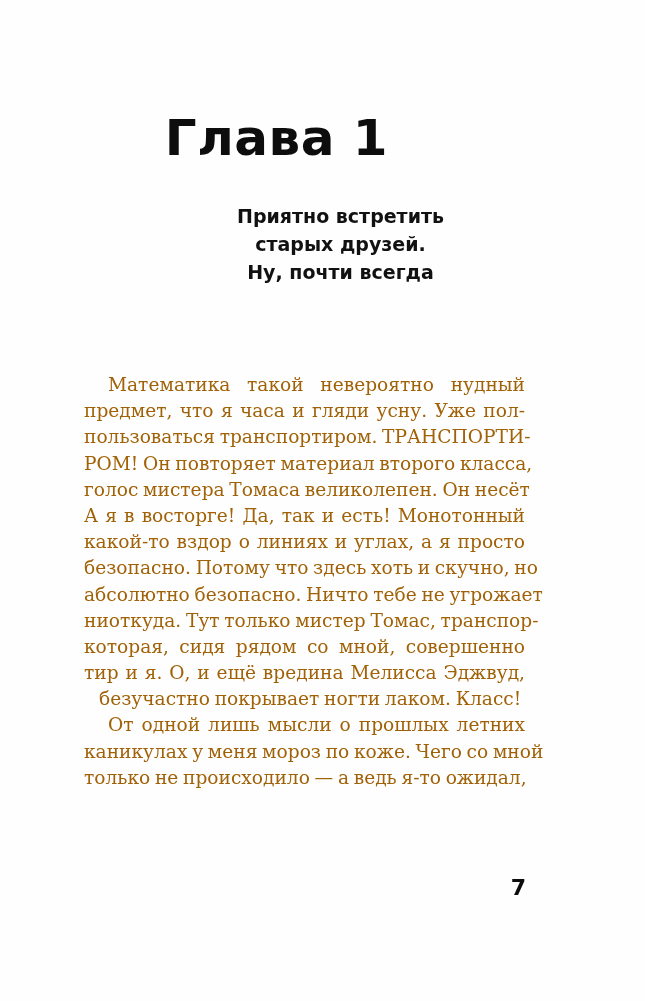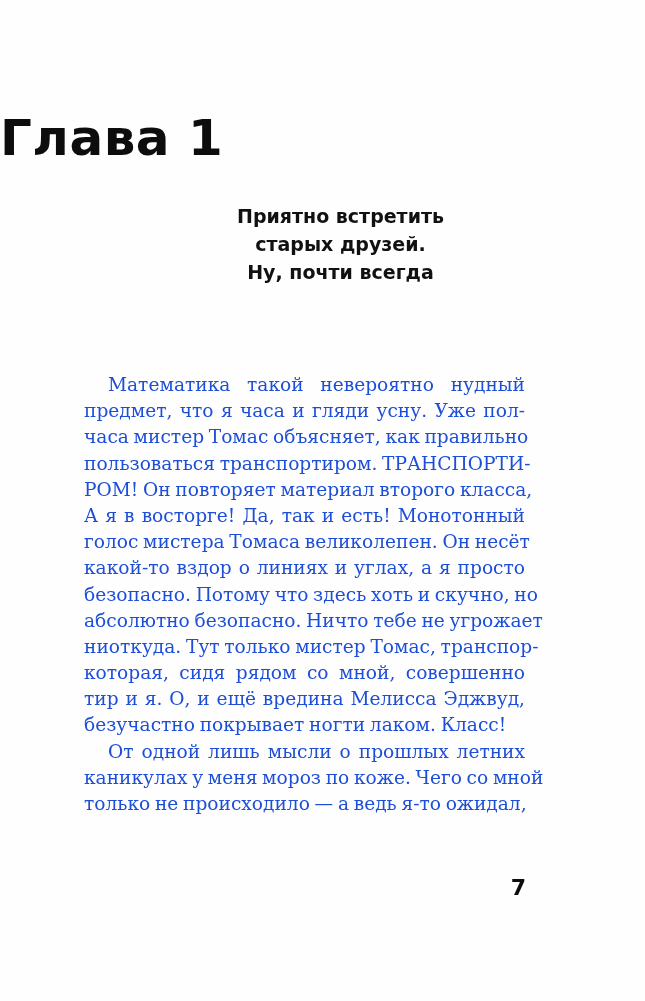--- a/index.html
+++ b/index.html
@@ -19,20 +19,21 @@
       left: 0; top: 0;
       width: 645px;
       height: 1001px;
       background: #fefefe;
     }
     .chapter-title {
       position: absolute;
       left: 0;
       width: 553px;
       top: 108px;
+      text-align: center;
       font-family: "DejaVu Sans", sans-serif;
       font-weight: bold;
       font-size: 50px;
       line-height: 60px;
       letter-spacing: 0.5px;
       color: #0d0d0d;
       margin: 0;
     }
     .chapter-subtitle {
       position: absolute;
@@ -51,36 +52,37 @@
       display: block;
     }
     .body-text {
       position: absolute;
       left: 84px;
       top: 372px;
       width: 441px;
       font-family: "DejaVu Serif", serif;
       font-size: 18.6px;
       line-height: 26.2px;
-      color: #1d4ed8;
+      color: #a16207;
     }
     .line {
       display: block;
       text-align: justify;
       text-align-last: justify;
       white-space: nowrap;
       word-spacing: -1.2px;
       height: 26.2px;
       overflow: visible;
     }
     .line.first {
       text-indent: 24px;
     }
     .line.last {
       text-align-last: left;
+      margin-left: 15px;
     }
     .page-number {
       position: absolute;
       left: 506px;
       top: 874px;
       width: 20px;
       text-align: right;
       font-family: "DejaVu Sans", sans-serif;
       font-weight: bold;
       font-size: 22px;
@@ -98,25 +100,24 @@
   <div class="chapter-subtitle">
     <span class="sub-line">Приятно встретить</span>
     <span class="sub-line">старых друзей.</span>
     <span class="sub-line">Ну, почти всегда</span>
   </div>
 
   <div class="body-text">
     <div class="paragraph">
       <span class="line first">Математика такой невероятно нудный</span>
       <span class="line">предмет, что я часа и гляди усну. Уже пол-</span>
-      <span class="line">часа мистер Томас объясняет, как правильно</span>
       <span class="line">пользоваться транспортиром. ТРАНСПОРТИ-</span>
       <span class="line">РОМ! Он повторяет материал второго класса,</span>
+      <span class="line">голос мистера Томаса великолепен. Он несёт</span>
       <span class="line">А я в восторге! Да, так и есть! Монотонный</span>
-      <span class="line">голос мистера Томаса великолепен. Он несёт</span>
       <span class="line">какой-то вздор о линиях и углах, а я просто</span>
       <span class="line">безопасно. Потому что здесь хоть и скучно, но</span>
       <span class="line">абсолютно безопасно. Ничто тебе не угрожает</span>
       <span class="line">ниоткуда. Тут только мистер Томас, транспор-</span>
       <span class="line">которая, сидя рядом со мной, совершенно</span>
       <span class="line">тир и я. О, и ещё вредина Мелисса Эджвуд,</span>
       <span class="line last">безучастно покрывает ногти лаком. Класс!</span>
     </div>
     <div class="paragraph">
       <span class="line first">От одной лишь мысли о прошлых летних</span>

